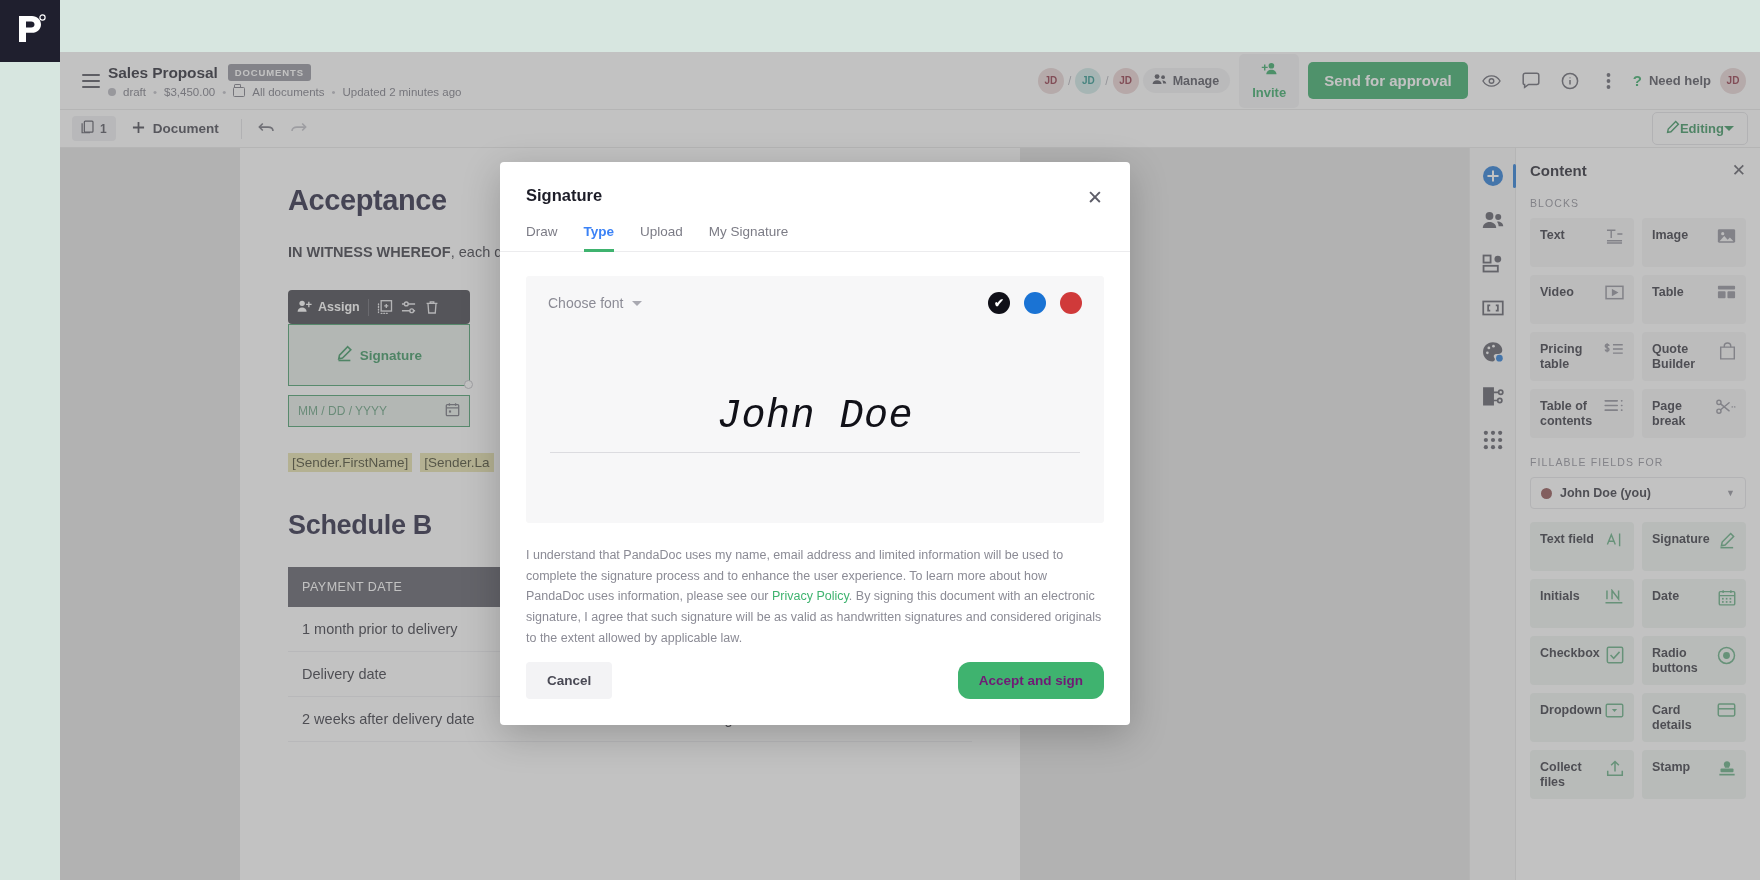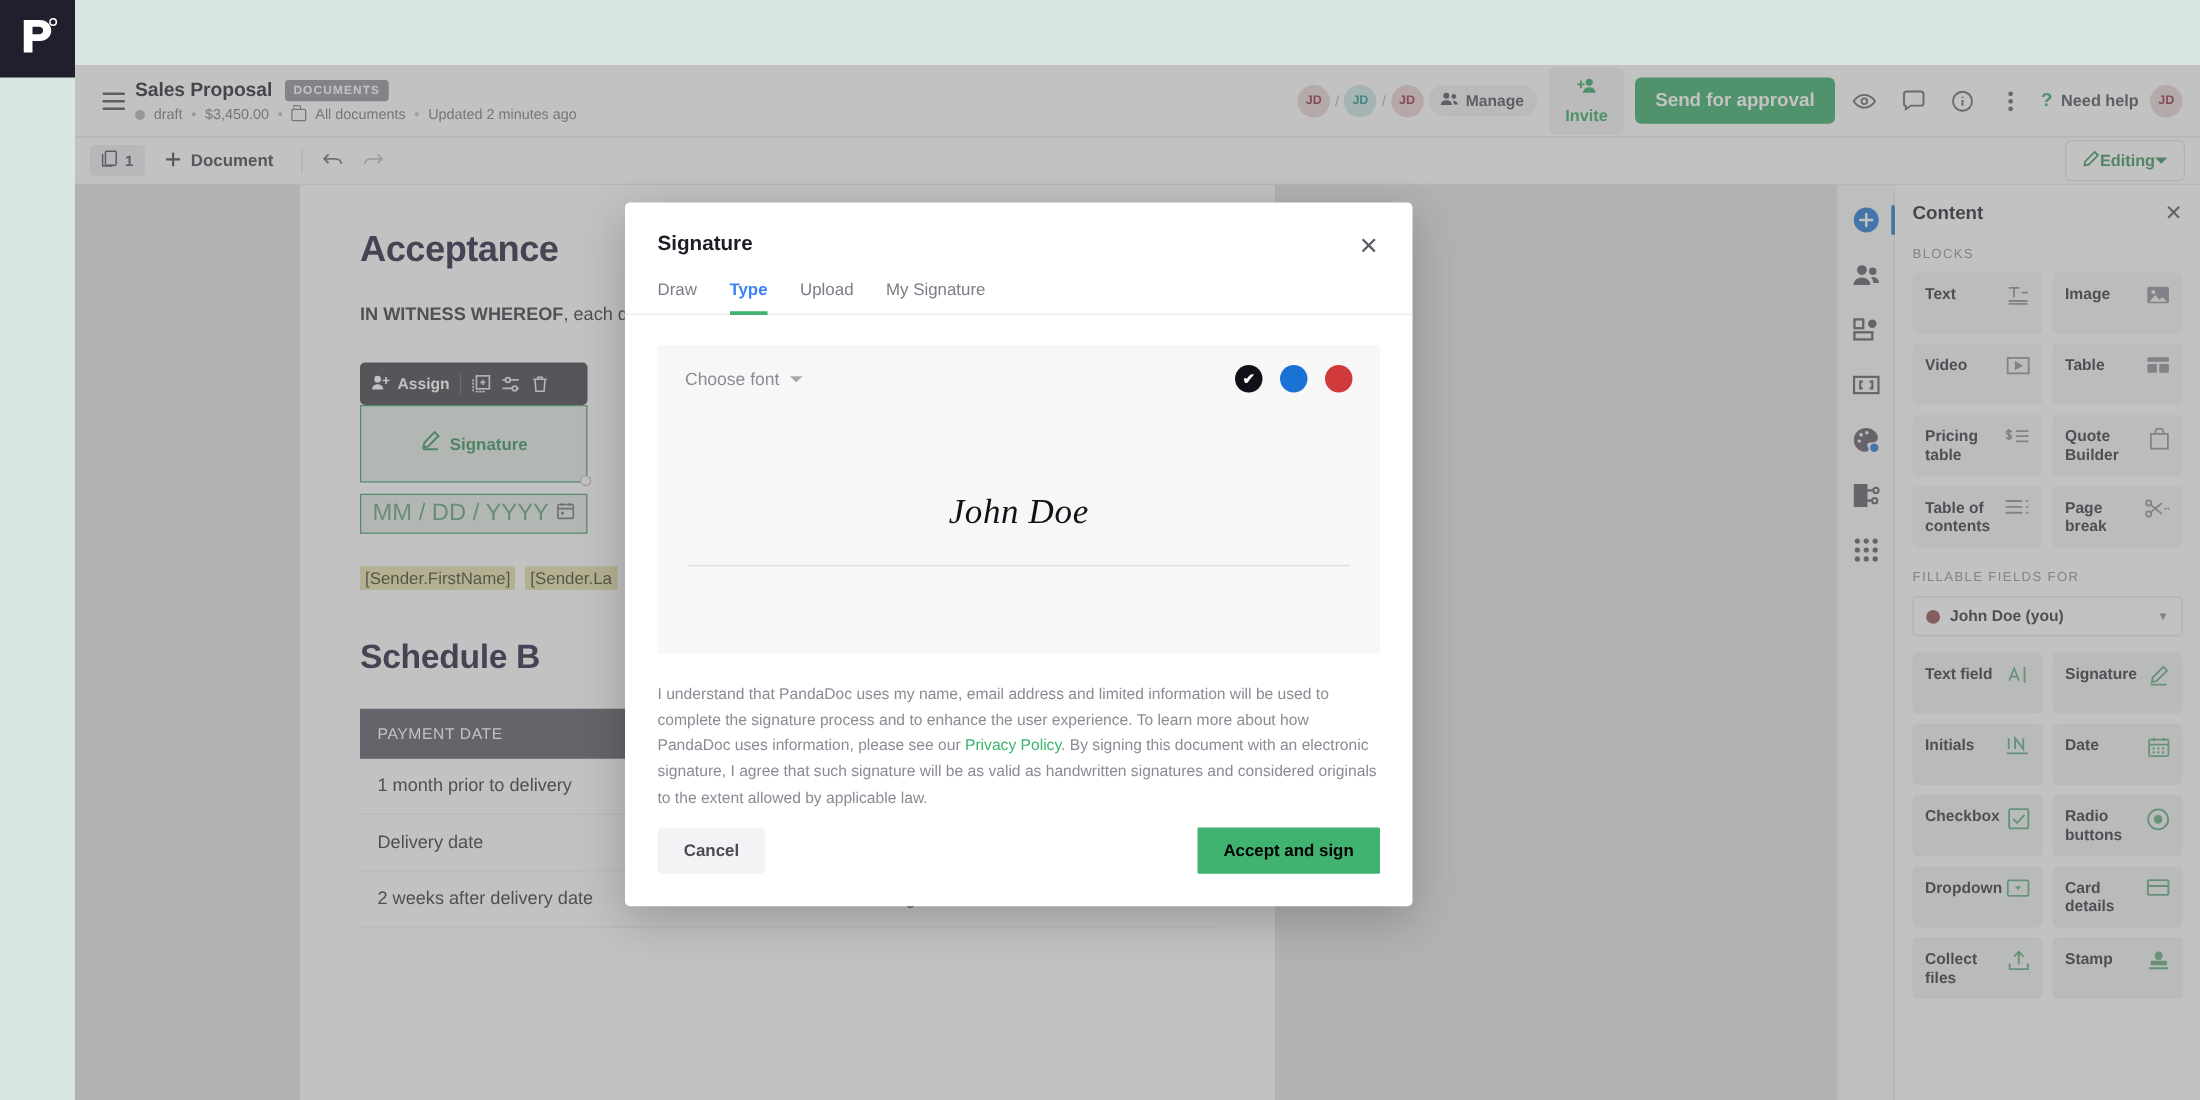--- a/index.html
+++ b/index.html
@@ -100,21 +100,21 @@
   .ft-ic { color:#e6e6ea; display:flex; align-items:center; }
 
   .sig-field { margin-top:0; width:182px; height:62px; border:1.5px solid #3f9a65;
                background:#e3ece6; display:flex; align-items:center; justify-content:center;
                gap:7px; position:relative; }
   .sig-field .lbl { font-size:13.5px; font-weight:700; color:#2f8f57; }
   .sig-handle { position:absolute; right:-4px; bottom:-4px; width:9px; height:9px;
                 border-radius:50%; background:#fff; border:1px solid #bdbdc4; }
   .date-field { margin-top:9px; width:182px; height:32px; border:1.4px solid #3f9a65;
                 background:#e3ece6; display:flex; align-items:center; justify-content:space-between;
-                padding:0 9px; font-size:19px; color:#5f9b79; }
+                padding:0 9px; font-size:12px; color:#5f9b79; }
 
   .token-row { margin-top:26px; display:flex; gap:8px; }
   .token { background:#e6e0a8; color:#3b3b22; font-size:13.5px; padding:2px 4px; }
 
   .doc-h2 { font-size:27px; font-weight:700; color:#1d1b38; letter-spacing:-.3px; margin-top:38px; }
 
   .sched-table { margin-top:26px; width:100%; border-collapse:collapse; }
   .sched-table th { background:#55555f; color:#fff; font-size:12.5px; font-weight:500;
                     letter-spacing:.5px; text-align:left; padding:13px 14px; }
   .sched-table td { font-size:14.5px; color:#2d2d37; padding:14px 14px; border-bottom:1px solid #ededf0; }
@@ -168,31 +168,31 @@
   .canvas-top { display:flex; align-items:center; justify-content:space-between; padding:16px 22px 0 22px; }
   .choose-font { display:flex; align-items:center; gap:8px; font-size:14px; color:#8b8b95; cursor:pointer; }
   .caret-dn { width:0;height:0;border-left:5px solid transparent;border-right:5px solid transparent;
               border-top:5px solid #a9a9b1; }
   .swatches { display:flex; align-items:center; gap:14px; }
   .sw { width:22px; height:22px; border-radius:50%; cursor:pointer; display:flex;
         align-items:center; justify-content:center; }
   .sw.sel { }
   .sw-check { color:#fff; font-size:12px; font-weight:700; }
   .sig-preview { position:absolute; left:50%; top:118px; transform:translateX(-50%);
-                 font-family:Liberation Serif, serif; font-style:italic; font-size:28px;
+                 font-family:Liberation Mono, monospace; font-style:italic; font-size:40px;
                  color:#111118; white-space:nowrap; letter-spacing:.5px; }
   .sig-rule { position:absolute; left:24px; right:24px; top:176px; height:1px; background:#dcdce0; }
 
   .m-legal { margin:22px 26px 0 26px; font-size:12.5px; line-height:1.65; color:#8b8b95; }
   .m-legal a { color:#3fb36f; text-decoration:none; }
   .m-foot { margin-top:auto; padding:0 26px 26px 26px; display:flex; align-items:center; }
   .btn-cancel { background:#f3f3f5; color:#4a4a55; font-size:13.5px; font-weight:700;
                 border:none; border-radius:4px; padding:11px 21px; cursor:pointer; }
-  .btn-accept { margin-left:auto; background:#3fb36f; color:#000000; font-size:13.5px; font-weight:700;
-                border:none; border-radius:1px; padding:11px 21px; cursor:pointer; }
+  .btn-accept { margin-left:auto; background:#3fb36f; color:#701a75; font-size:13.5px; font-weight:700;
+                border:none; border-radius:12px; padding:11px 21px; cursor:pointer; }
 </style>
 </head>
 <body>
 
 <div id="root">
   <div class="page-bg"></div>
 
   <div class="brand-rail">
     <span>
       <svg viewBox="0 0 34 34">

